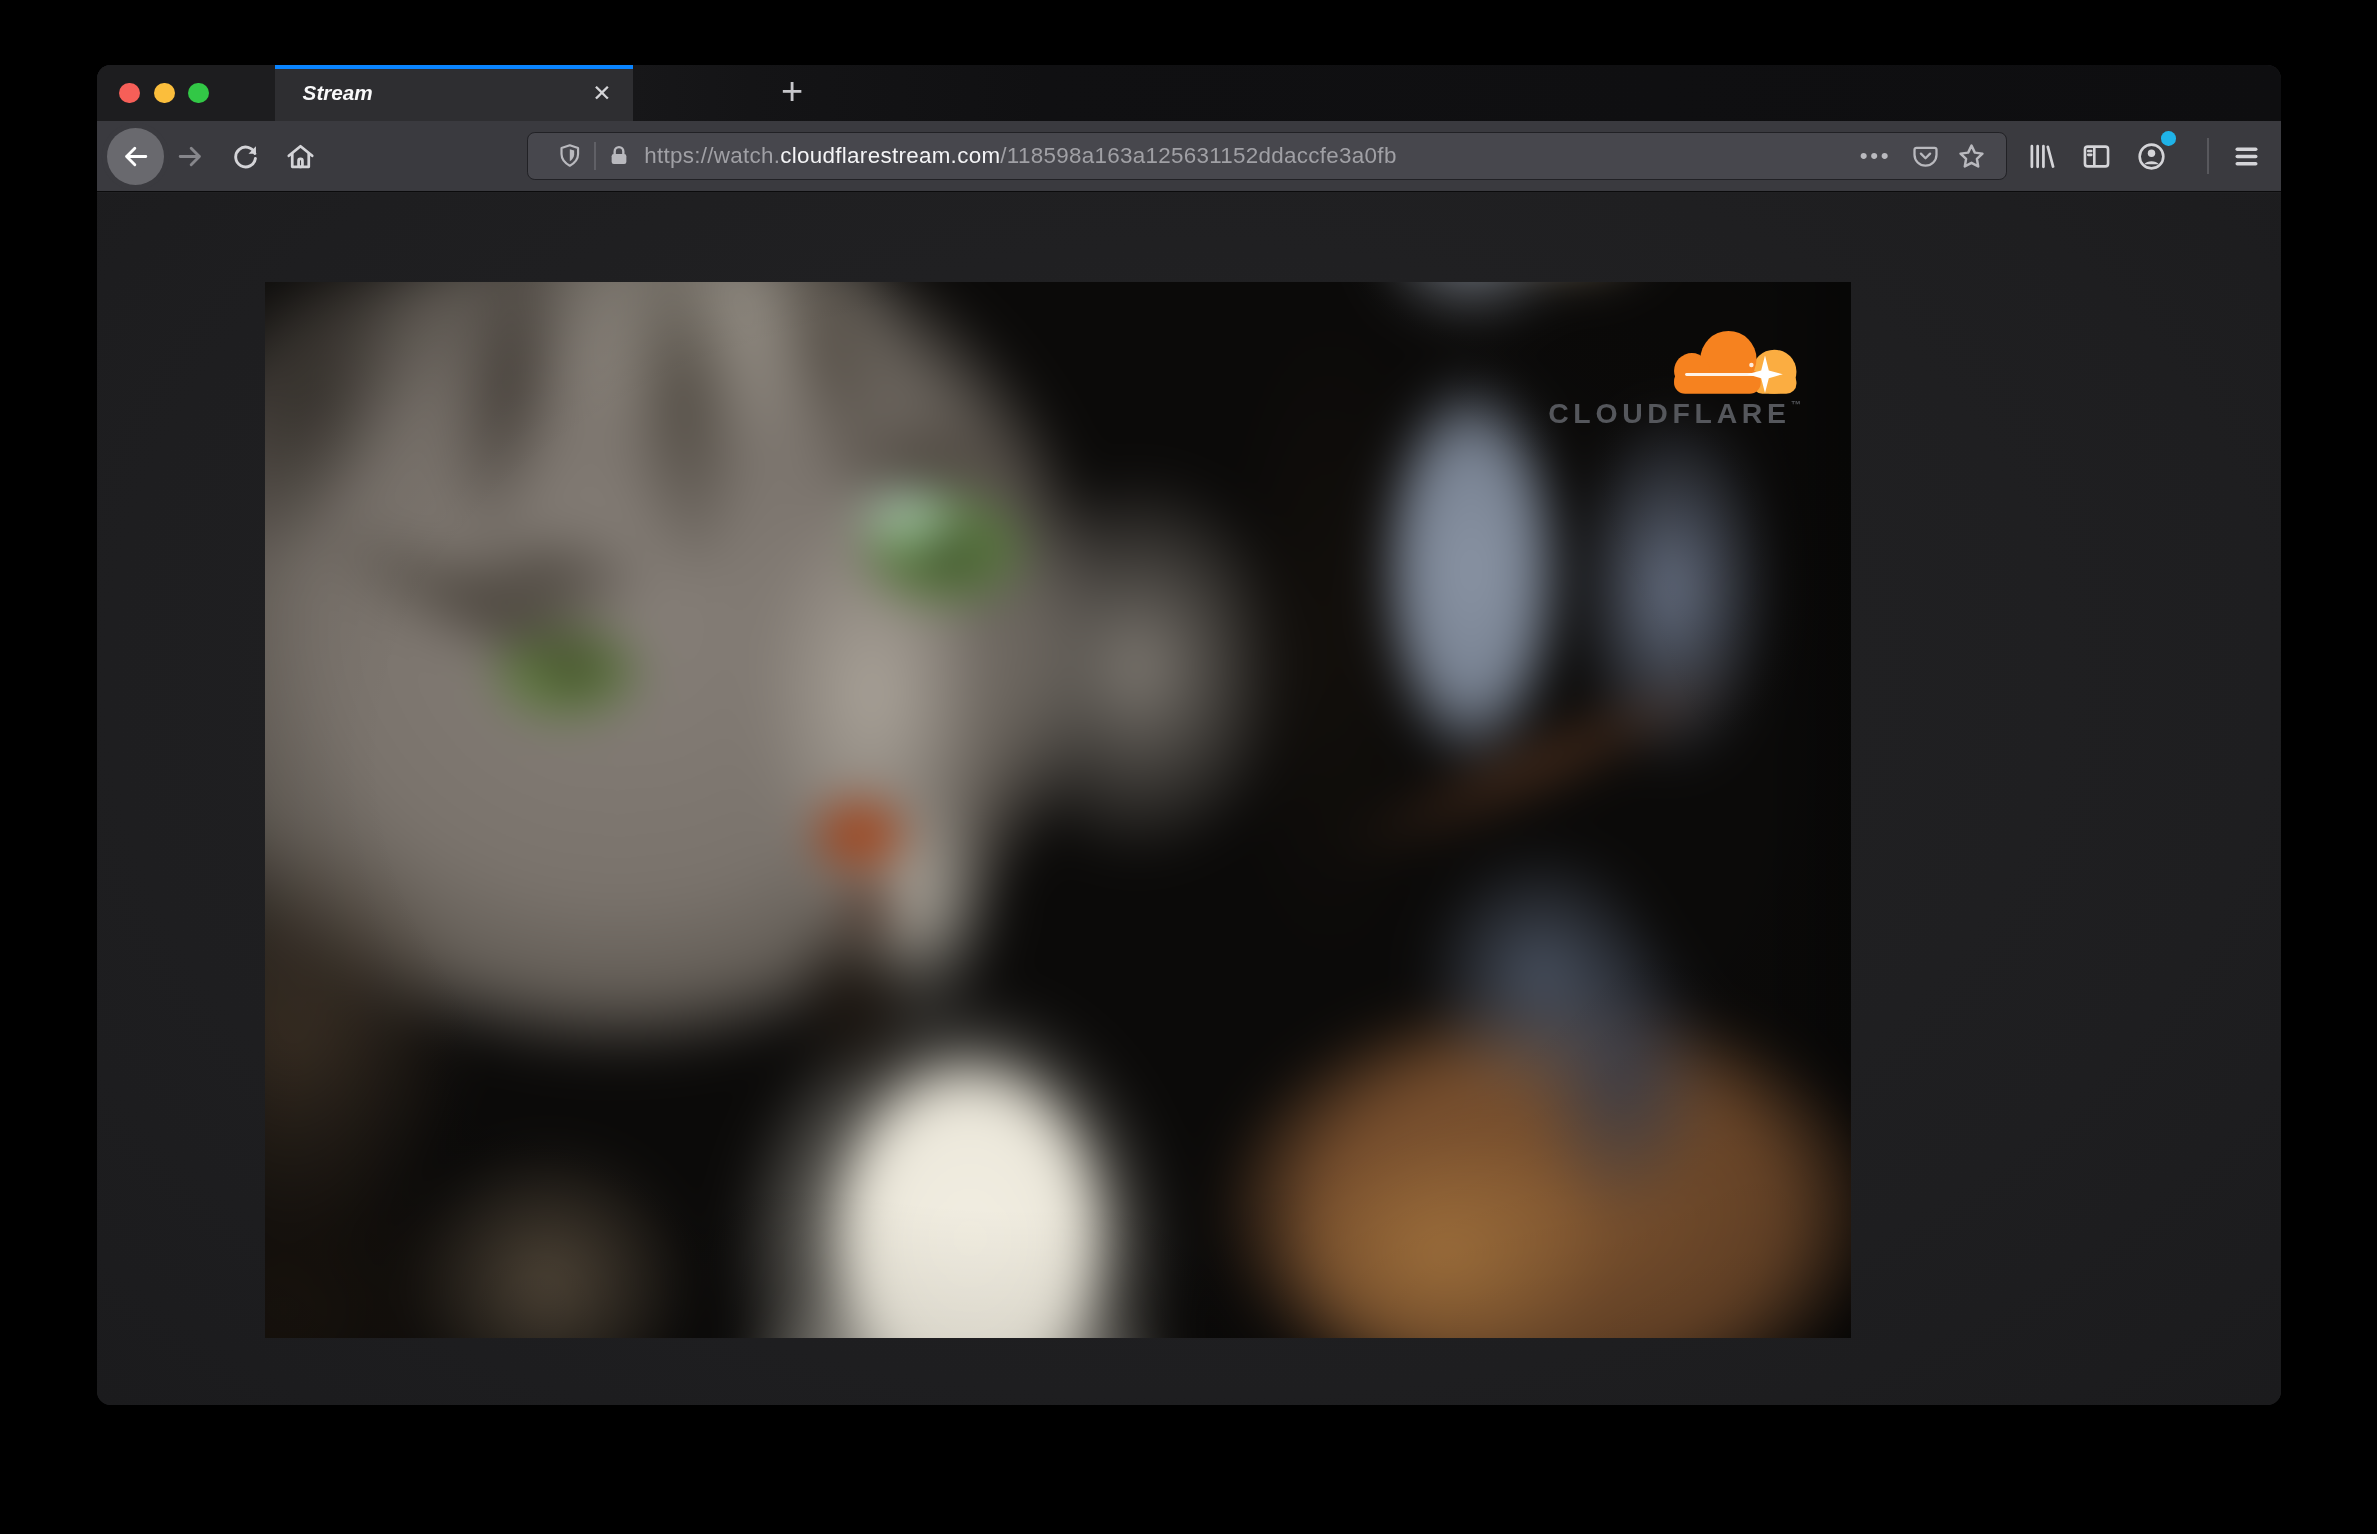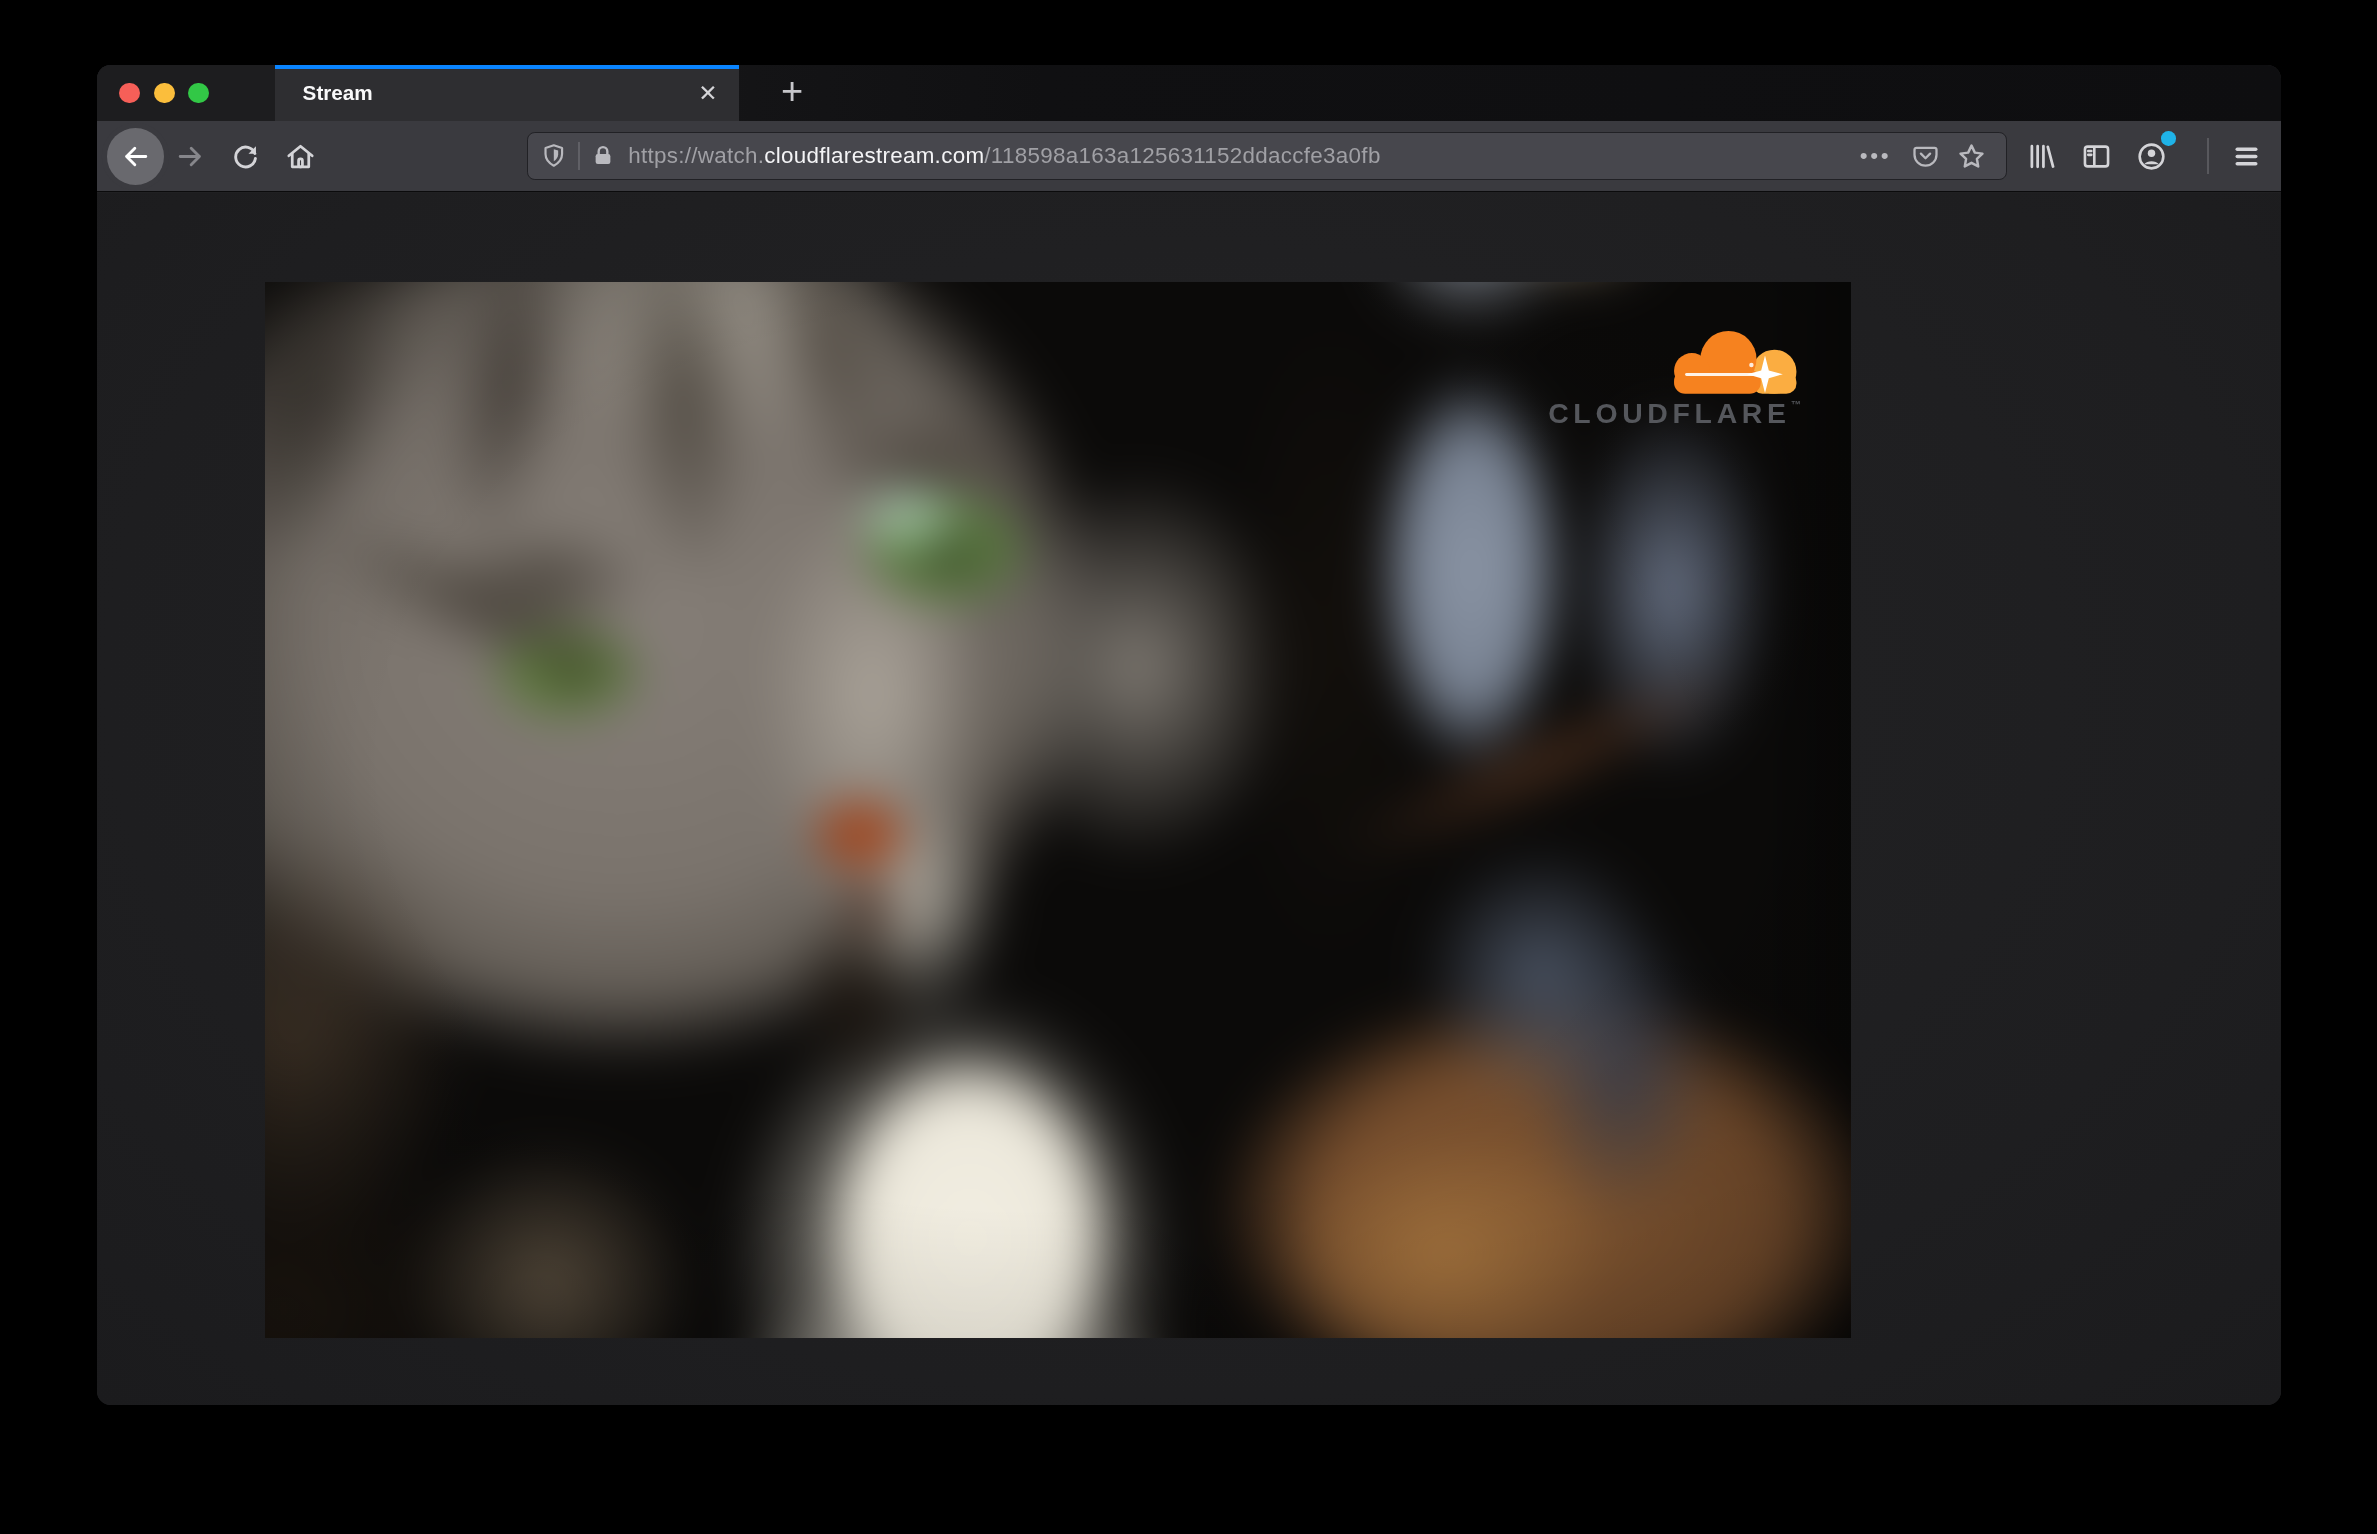--- a/index.html
+++ b/index.html
@@ -10,40 +10,40 @@
   .window { position:absolute; left:97px; top:65px; width:2184px; height:1340px;
             border-radius:13.8px; overflow:hidden; background:#202022;
             box-shadow:0 26px 69px rgba(0,0,0,.8); }
 
   
   .tabbar { position:absolute; left:0; top:0; width:100%; height:56px;
             background:linear-gradient(90deg,#1e1e20 0px,#1e1e20 259px,#141416 655px,#101012 948px,#0e0e10 100%); }
   .traffic { position:absolute; left:0; top:0; width:178px; height:56px; background:#1d1d1f;
              display:flex; align-items:center; padding-left:22.4px; gap:13.8px; }
   .tl { width:20.7px; height:20.7px; border-radius:50%; display:inline-block; }
-  .tab { position:absolute; left:178px; top:0; width:464px; height:56px; background:#2e2e31; }
+  .tab { position:absolute; left:178px; top:0; width:358px; height:56px; background:#2e2e31;font-style:italic; }
   .tab::before { content:""; position:absolute; left:0; top:0; width:100%; height:4.3px; background:#0a84ff; }
   .tab-title { position:absolute; left:27.6px; top:0; line-height:56px; font-size:20.7px;
                font-weight:600; color:#f9f9fa; }
   .tab-close { position:absolute; right:12px; top:0; width:38px; height:56px; text-align:center;
                line-height:56px; font-size:23px; color:#d5d5d8; }
   .newtab { position:absolute; left:664px; top:0; width:62px; height:56px; text-align:center;
             line-height:53px; font-size:38px; font-weight:300; color:#c6c6ca; }
 
   
   .navbar { position:absolute; left:0; top:56px; width:100%; height:71px; background:#3a3a3f;
             border-bottom:1.7px solid #0b0b0c; display:flex; align-items:center;
             padding:0 10.3px 0 15.5px; }
   .navbtn { width:38px; height:38px; flex:0 0 auto; display:flex; align-items:center;
             justify-content:center; margin-right:17px; border-radius:5.2px; }
   .backbtn { width:57px; height:57px; margin-right:7.8px; margin-left:-6px; border-radius:50%;
              background:#69696e; box-shadow:0 0 0 5.2px #3a3a3f; }
   .urlbar { height:48px; flex:1 1 auto; margin-left:191px; margin-right:15.5px;
             background:#47474d; border:0.9px solid #212125; border-radius:7.8px;
-            display:flex; align-items:center; padding:0 12px 0 12px; min-width:0; }
+            display:flex; align-items:center; padding:0 12px 0 28px; min-width:0; }
   .urlbar .sep { width:1.7px; height:27.6px; background:#606066; margin:0 10.3px; flex:0 0 auto; }
   .url-text { flex:1 1 auto; font-size:22.4px; letter-spacing:0.3px; white-space:nowrap;
               overflow:hidden; margin-left:12px; color:#a0a0a5; }
   .url-text .domain { color:#f4f4f6; }
   .page-actions { font-size:22.4px; letter-spacing:2.6px; color:#b9b9be; margin:0 12px 0 6.9px; flex:0 0 auto; }
   .inbar-ic { flex:0 0 auto; margin:0 7.8px; display:flex; align-items:center; }
   .right-ics { display:flex; align-items:center; flex:0 0 auto; }
   .tool-divider { width:1.7px; height:36px; background:#58585d; margin:0 19px; }
   .acct-wrap { position:relative; }
   .badge { position:absolute; right:-5.2px; top:-6px; width:14.7px; height:14.7px; border-radius:50%;

